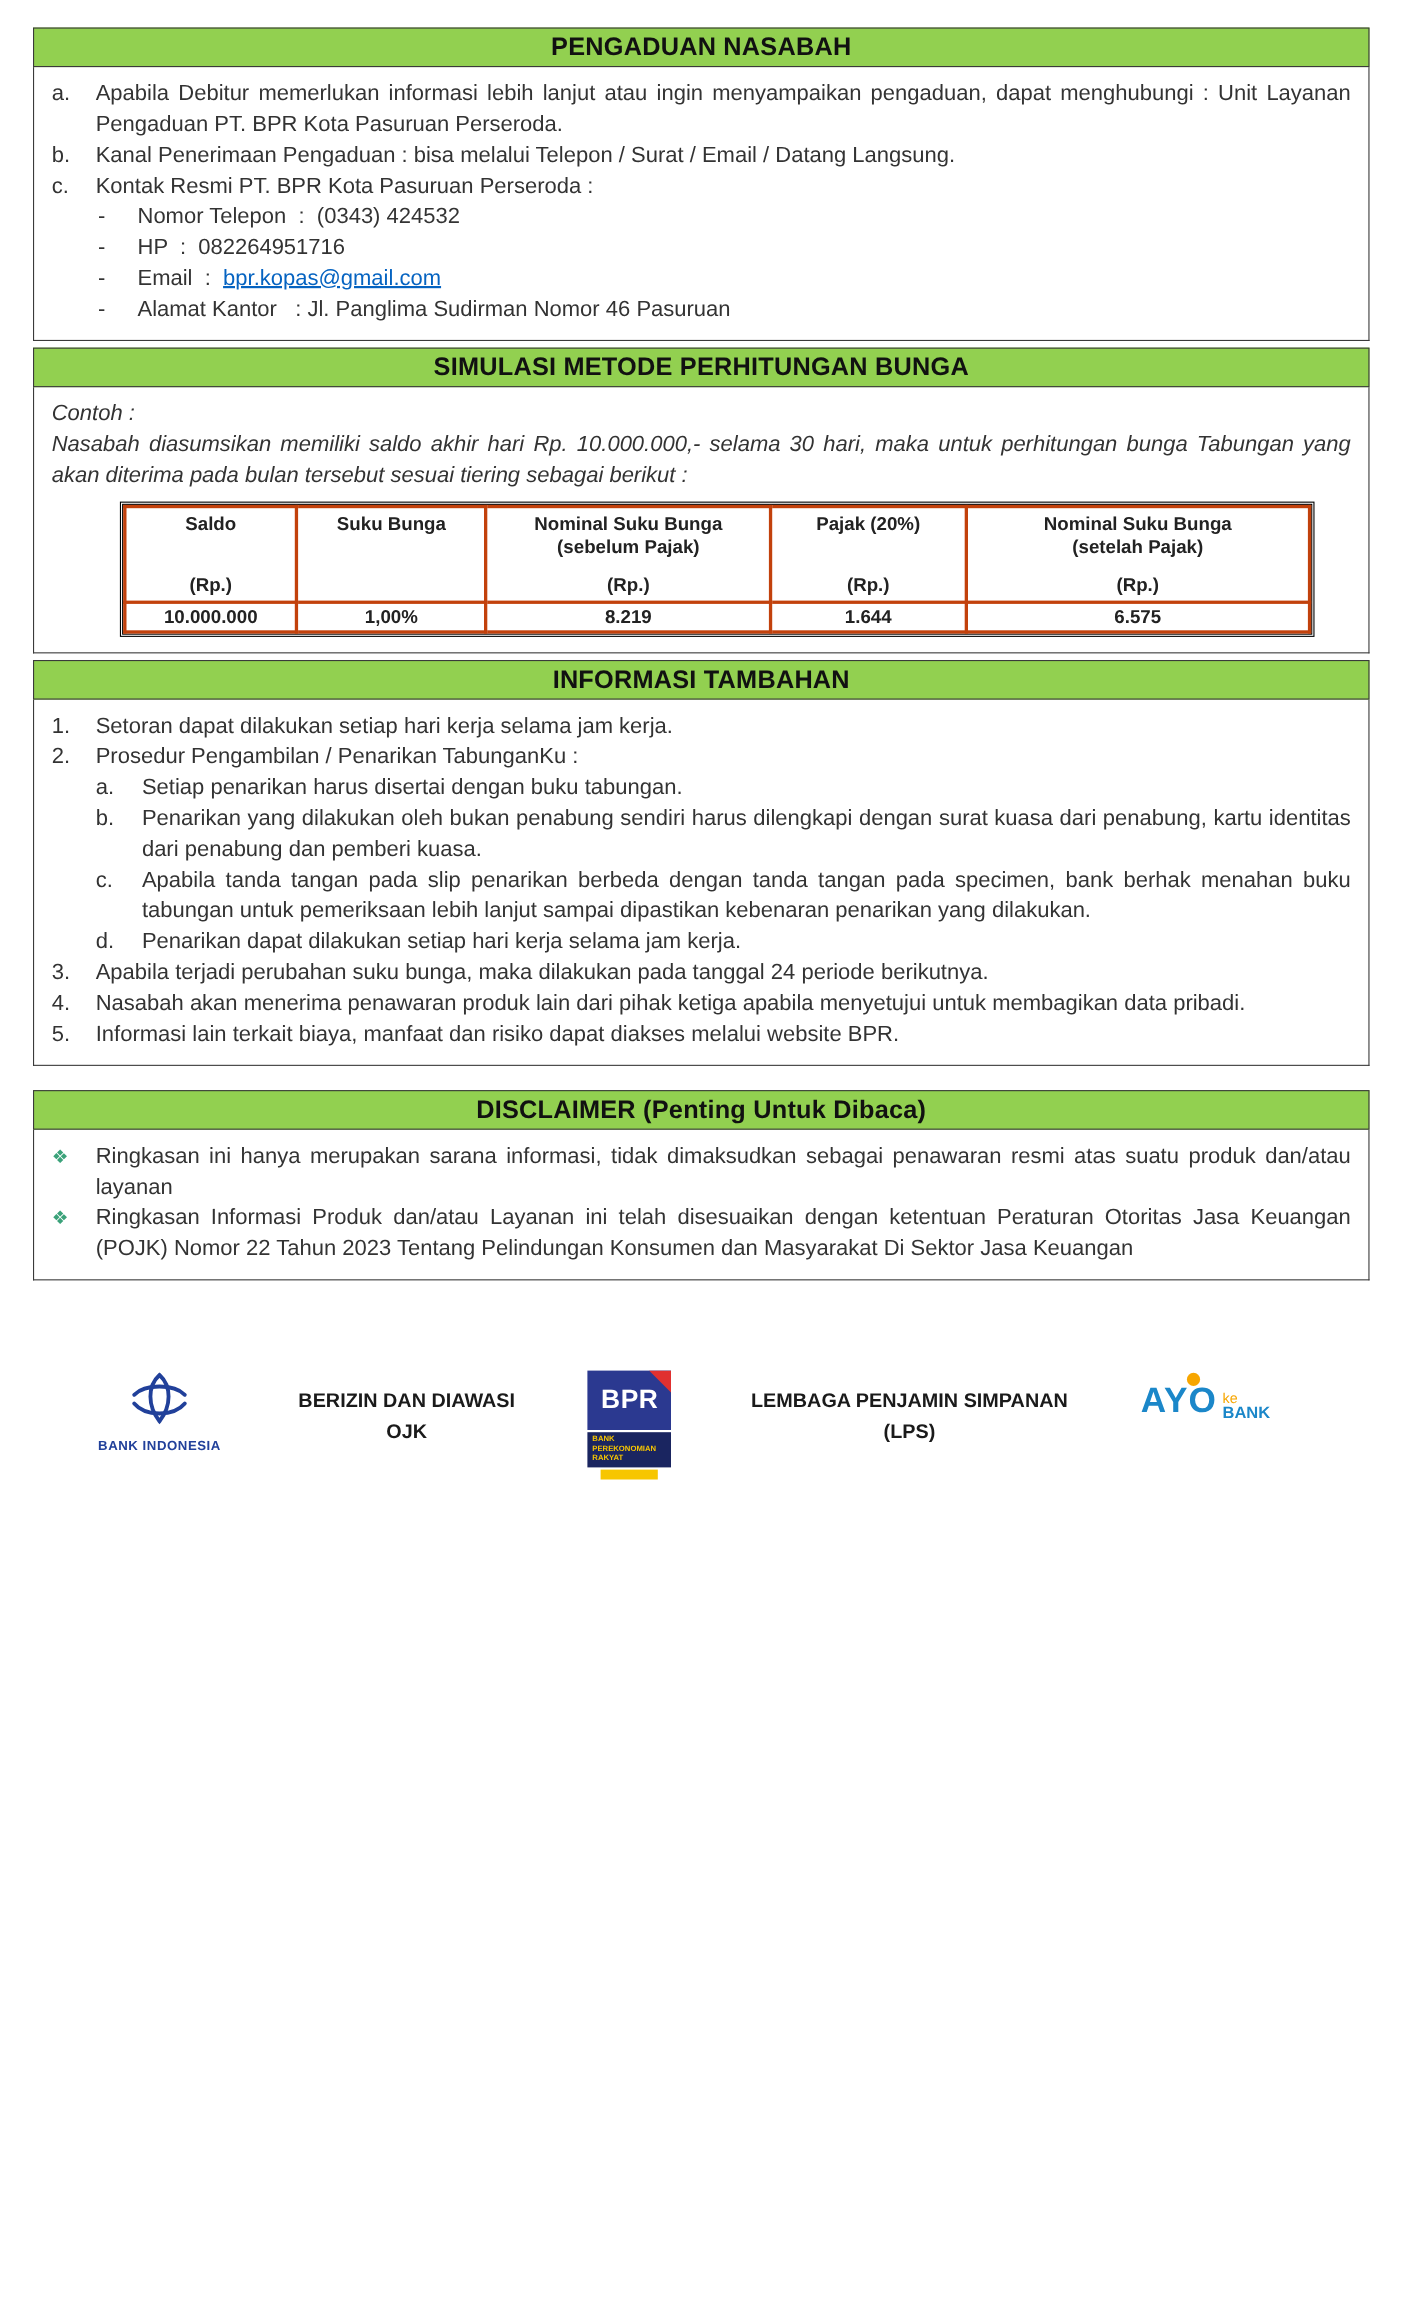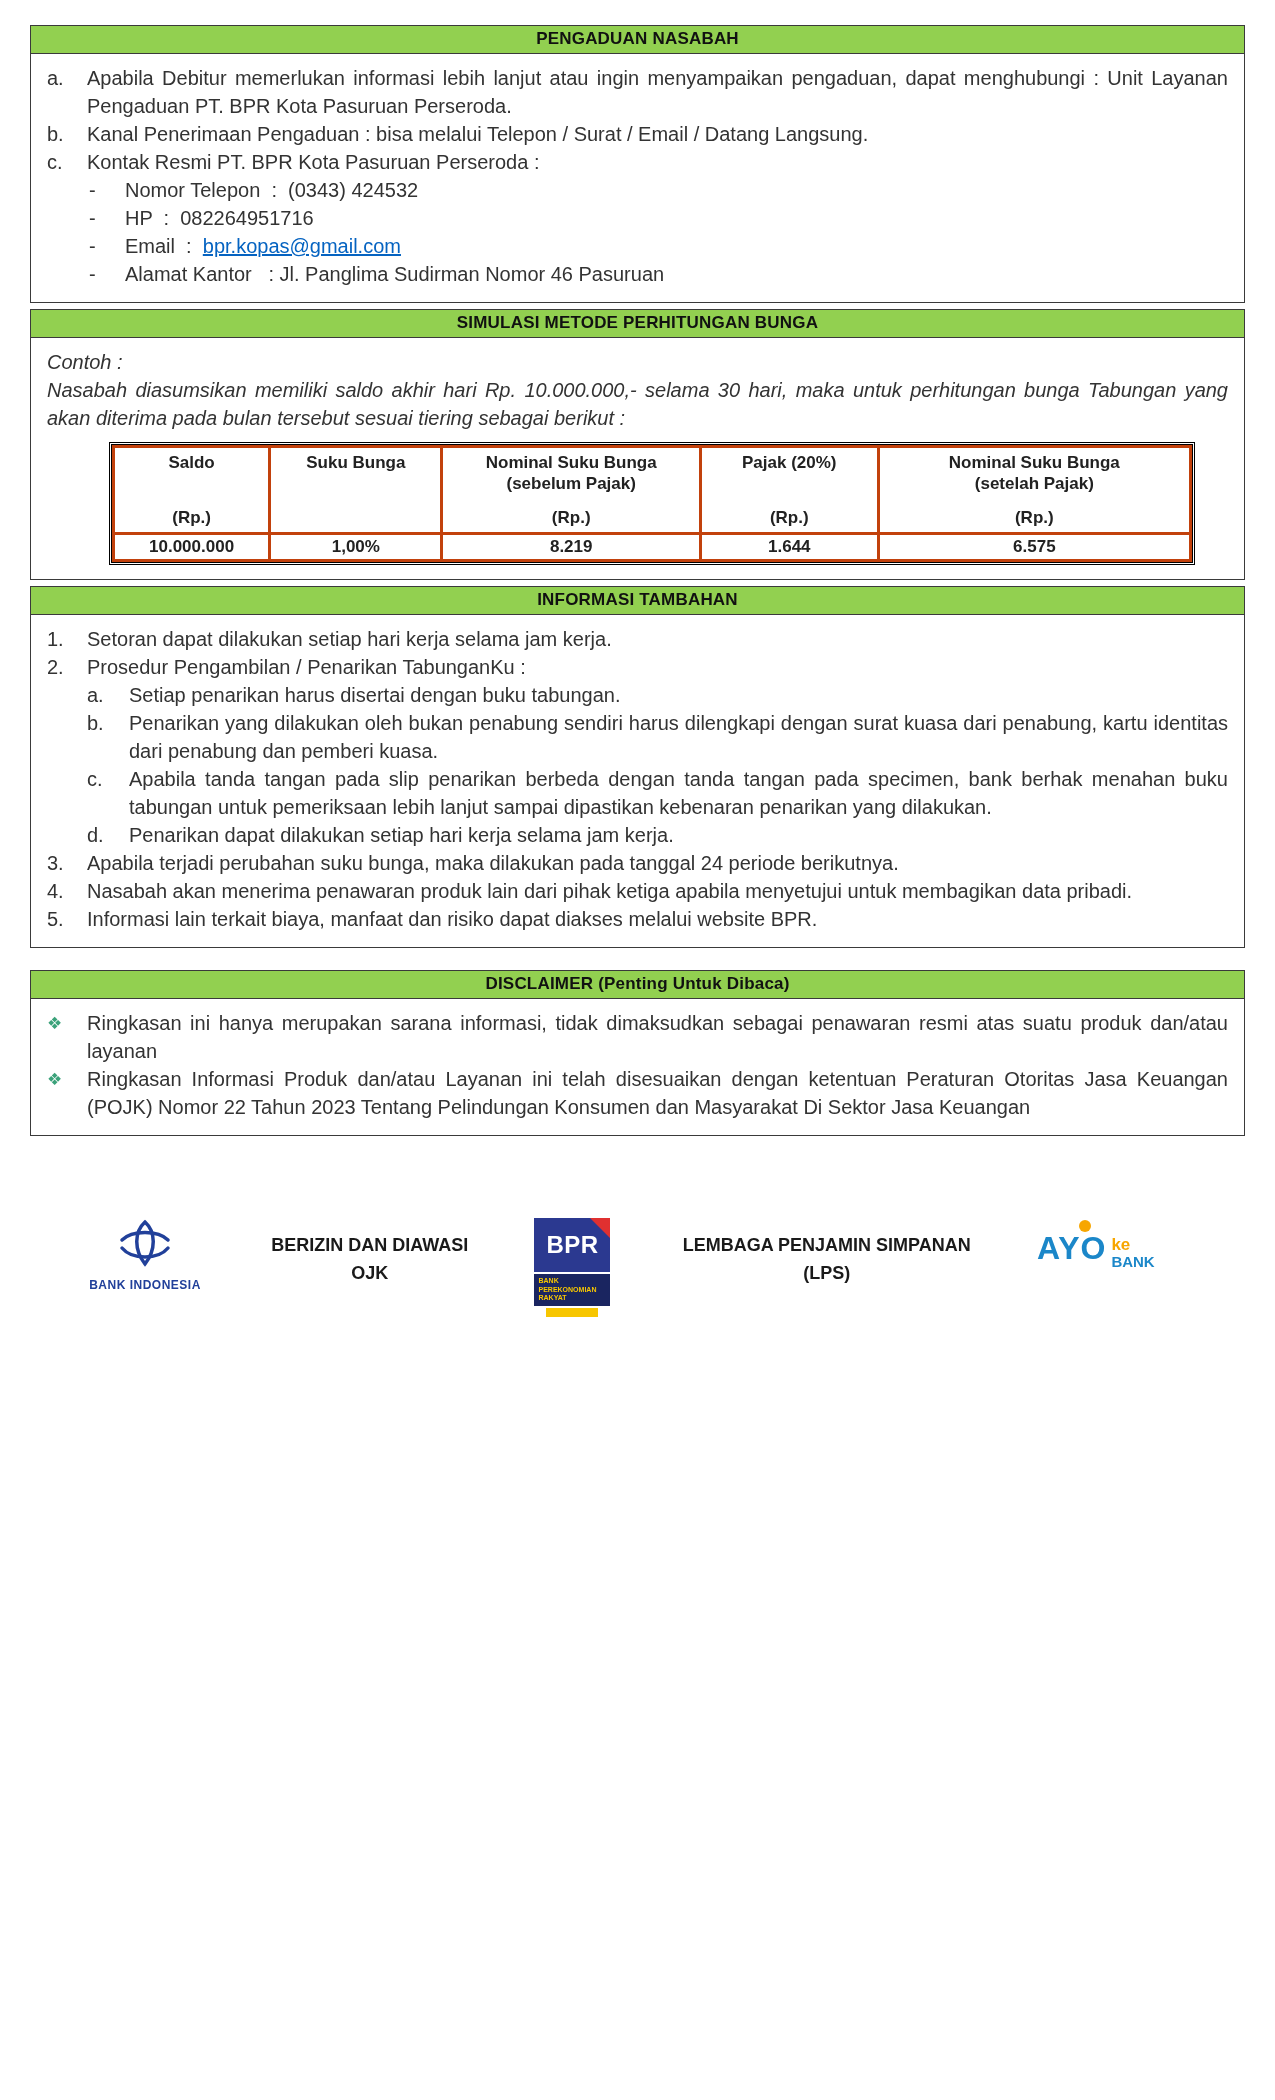--- a/index.html
+++ b/index.html
@@ -10,21 +10,21 @@
     color:#333333;
   }
   .page { padding:25px 30px 0 30px; }
 
   .section { margin:0; }
   .section-bar {
     background:#92D050;
     border:1px solid #3a3a3a;
     text-align:center;
     font-weight:bold;
-    font-size:17px;
+    font-size:23px;
     color:#111111;
     padding:3px 0 4px 0;
     letter-spacing:0.2px;
   }
   .section-box {
     border:1px solid #3a3a3a;
     border-top:none;
     padding:10px 16px 14px 16px;
     font-size:20px;
     line-height:1.4;
@@ -105,21 +105,21 @@
     font-size:7px; font-weight:bold; line-height:1.25;
     padding:3px 4px; margin-top:2px;
   }
   .bpr-strip span { display:block; }
   .bpr-powered { width:52px; height:9px; background:#F7C600; margin:2px 0 0 12px; }
 
   .ayo-wrap { width:150px; display:flex; align-items:center; margin-top:8px; position:relative; }
   .ayo-main { font-size:32px; font-weight:bold; color:#1B87C9; letter-spacing:1px; line-height:1; }
   .ayo-ydot { position:absolute; left:42px; top:-6px; width:12px; height:12px; border-radius:50%; background:#F7A600; }
   .ayo-suffix { margin-left:5px; line-height:1.05; padding-top:10px; }
-  .ayo-ke { display:block; color:#F7A600; font-size:17px; font-weight:bold; }
+  .ayo-ke { display:block; color:#F7A600; font-size:13px; font-weight:normal; }
   .ayo-bank { display:block; color:#1B87C9; font-size:15px; font-weight:bold; }
 </style>
 </head>
 <body>
 
 <div class="page">
 
   <div class="section">
     <div class="section-bar">PENGADUAN NASABAH</div>
     <div class="section-box">

